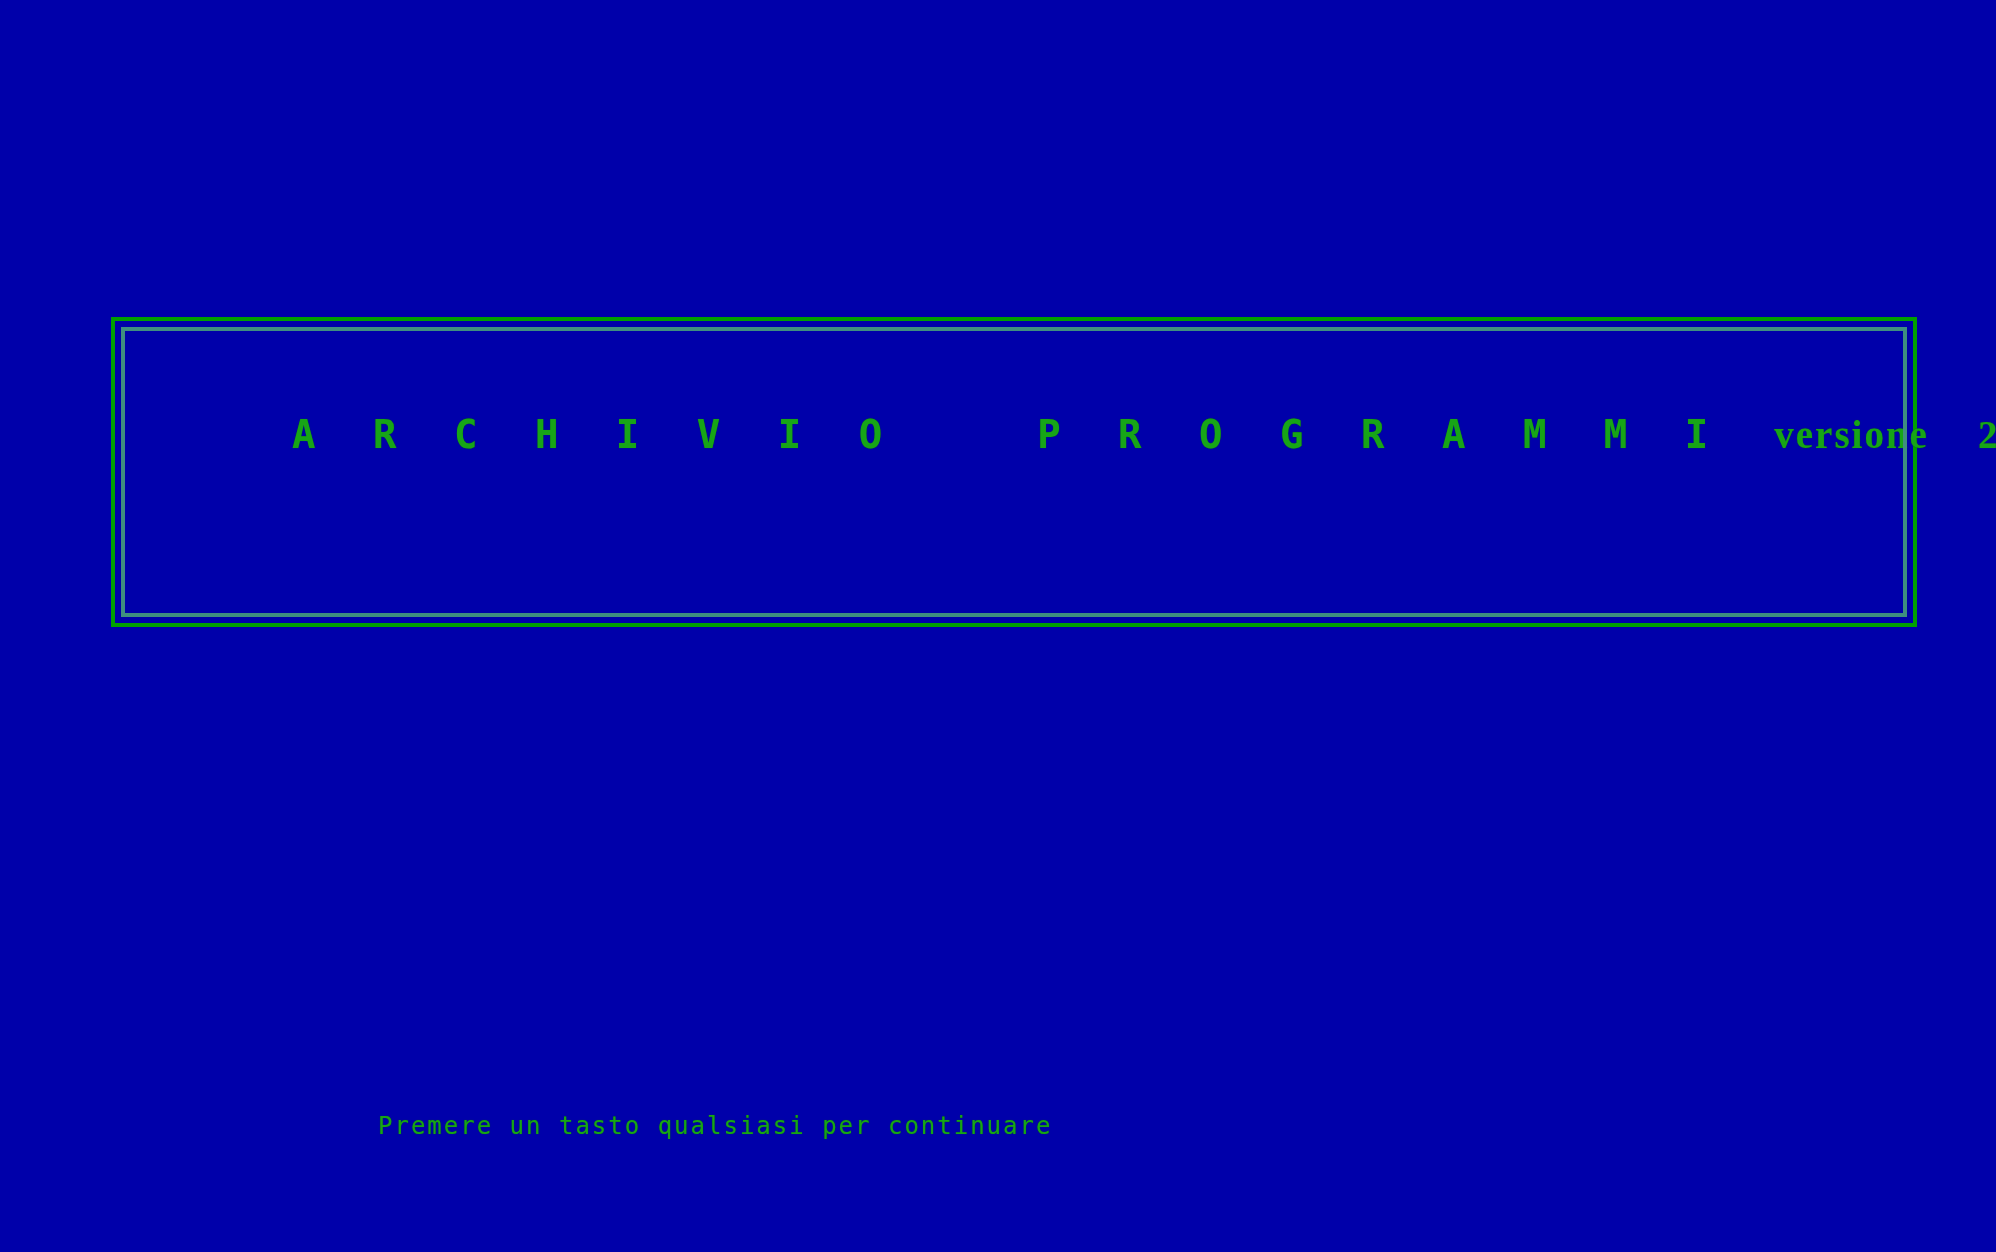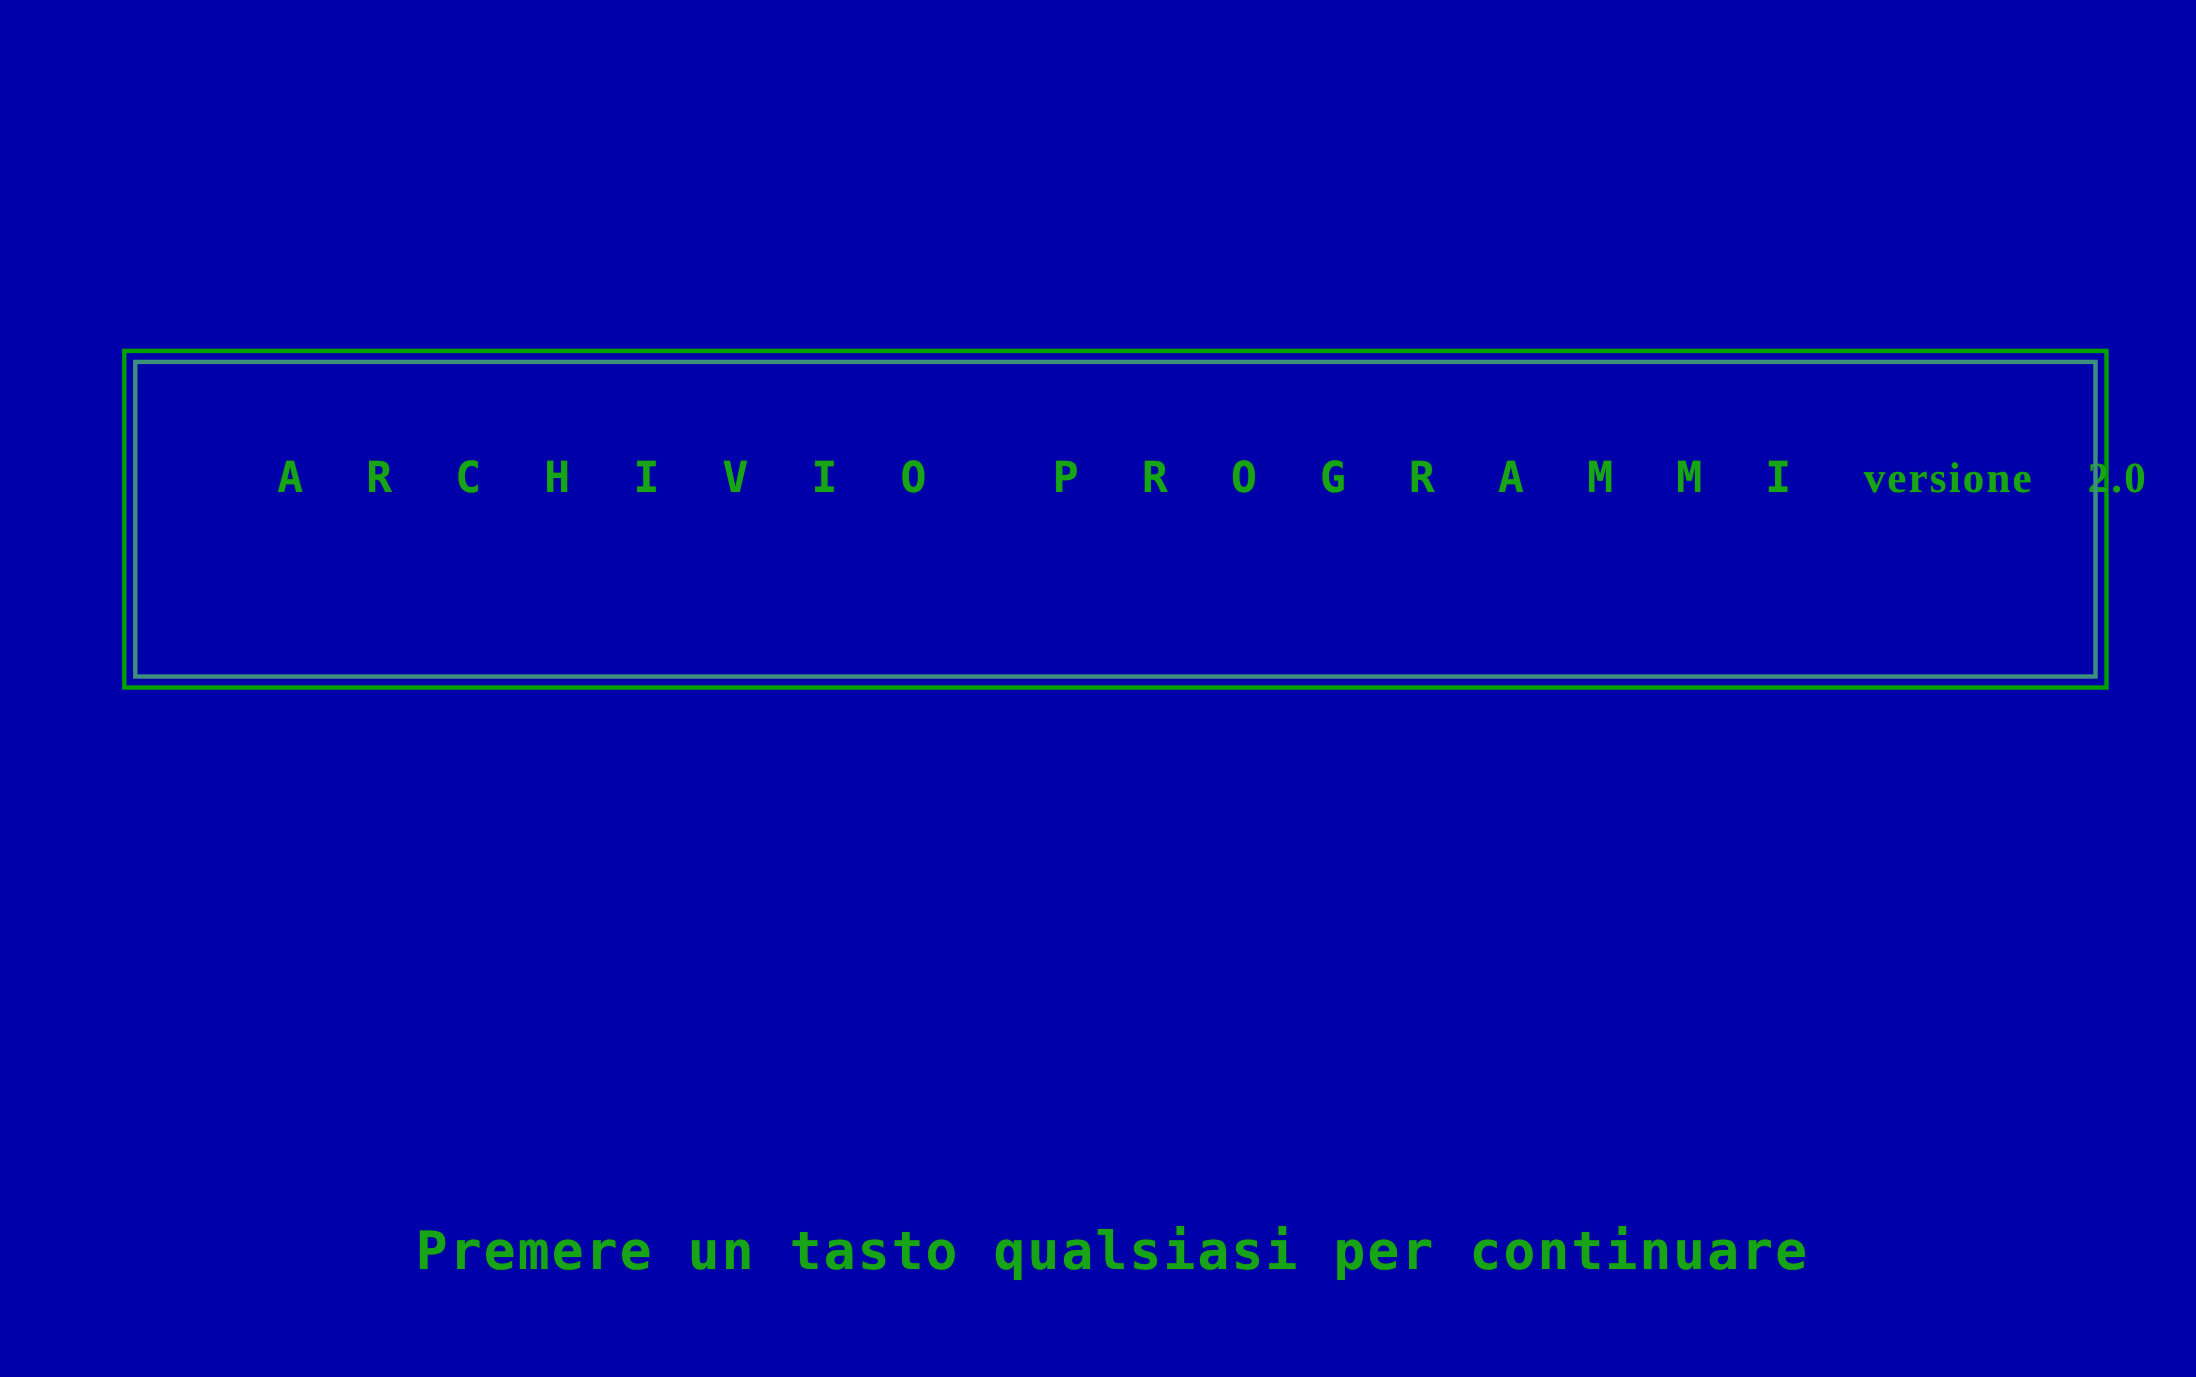--- a/index.html
+++ b/index.html
@@ -56,43 +56,44 @@
   }
 
   #title-line {
     left: 137px;
     top: 94px;
     font-size: 39px;
     letter-spacing: 1px;
   }
   #title-line .spaced {
     letter-spacing: 17px;
+    margin-left: 40px;
   }
   #title-line .version {
     letter-spacing: 2px;
     font-family: Liberation Serif, serif;
   }
 
   #copyright-line {
     left: 1008px;
     top: 194px;
     font-size: 36px;
     letter-spacing: 2px;
   }
 
   #prompt-line {
     position: absolute;
     left: 378px;
     top: 1114px;
-    font-size: 48px;
+    font-size: 24px;
     letter-spacing: 2px;
     white-space: pre;
     color: #17a517;
     font-family: "DejaVu Sans Mono", "Liberation Mono", monospace;
-    font-weight: bold;
+    font-weight: normal;
     line-height: 1;
     text-shadow: 0 0 1px #0a5c0a;
   }
 </style>
 </head>
 <body>
 
 <div id="screen">
 
   <div id="panel">

